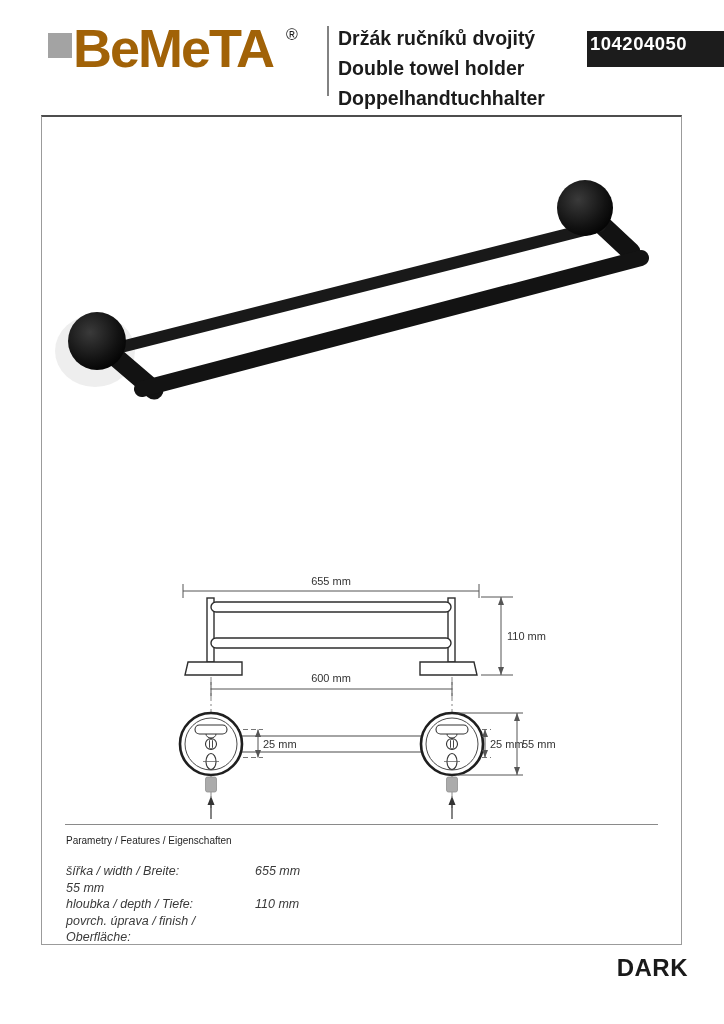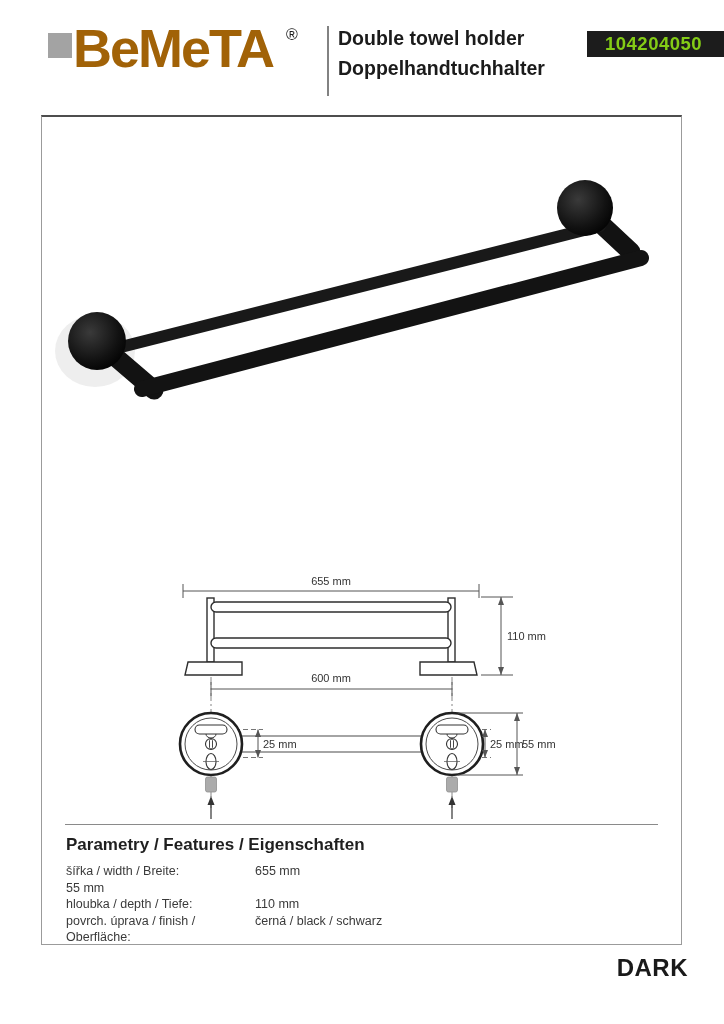--- a/index.html
+++ b/index.html
@@ -30,46 +30,46 @@
     position: absolute; left: 327px; top: 26px;
     width: 2px; height: 70px; background: #828282;
   }
   .product-titles {
     position: absolute; left: 338px; top: 23px;
     font-size: 19.5px; font-weight: 700; color: #1b1b1b;
     line-height: 30px; white-space: nowrap;
   }
   .code-badge {
     position: absolute; left: 587px; top: 31px;
-    width: 137px; height: 26px;
-    background: #1c1c1c; color: #84cc16;
+    width: 137px; height: 36px;
+    background: #1c1c1c; color: #ffffff;
     font-size: 18.5px; font-weight: 700; letter-spacing: 0.5px;
-    line-height: 26px; padding-left: 18px;
+    line-height: 26px; padding-left: 3px;
   }
   
   .content-box {
     position: absolute; left: 41px; top: 115px;
     width: 641px; height: 830px;
     border: 1px solid #9b9b9b;
     border-top: 2px solid #4d4d4d;
     background: #ffffff;
   }
   .product-photo { position: absolute; left: 42px; top: 125px; }
   .technical-drawing { position: absolute; left: 150px; top: 565px; }
   
   .params-rule {
     position: absolute; left: 65px; top: 824px;
     width: 593px; height: 1px; background: #8a8a8a;
   }
   .params-title {
     position: absolute; left: 66px; top: 835px;
-    font-size: 17px; font-weight: 700; color: #1f1f1f;
+    font-size: 10px; font-weight: 400; color: #1f1f1f;
   }
   .params-table { position: absolute; left: 66px; top: 863px; width: 540px; }
-  .param-row { display: flex; line-height: 16.6px; }
+  .param-row { display: flex; line-height: 16.6px; font-style: italic; }
   .param-label { width: 189px; font-size: 12.5px; color: #3a3a3a; }
   .param-value { font-size: 12.5px; color: #3a3a3a; }
   
   .collection-name {
     position: absolute; right: 36px; top: 954px;
     font-size: 24px; font-weight: 700; color: #1a1a1a; letter-spacing: 0.5px;
   }
   
   .dim-text { font-size: 11px; fill: #333333; font-family: "Liberation Sans", sans-serif; }
 </style>
@@ -77,20 +77,21 @@
 <body>
 
 <div class="page">
 
   <div>
     <div class="brand-square"></div>
     <div class="brand-text">BeMeTA</div>
     <div class="brand-reg">®</div>
     <div class="header-divider"></div>
     <div class="product-titles">
+      <div>Držák ručníků dvojitý</div>
       <div>Double towel holder</div>
       <div>Doppelhandtuchhalter</div>
     </div>
     <div class="code-badge">104204050</div>
   </div>
 
   <div class="content-box"></div>
 
   <svg class="product-photo" width="640" height="330" viewBox="0 0 640 330">
     <defs>
@@ -223,19 +224,18 @@
     </div>
     <div class="param-row">
       <div class="param-value">55 mm</div>
     </div>
     <div class="param-row">
       <div class="param-label">hloubka / depth / Tiefe:</div>
       <div class="param-value">110 mm</div>
     </div>
     <div class="param-row">
       <div class="param-label">povrch. úprava / finish / Oberfläche:</div>
-      <div class="param-value">černá / black / schwarz</div>
     </div>
   </div>
 
   <div class="collection-name">DARK</div>
 
 </div>
 
 </body></html>

